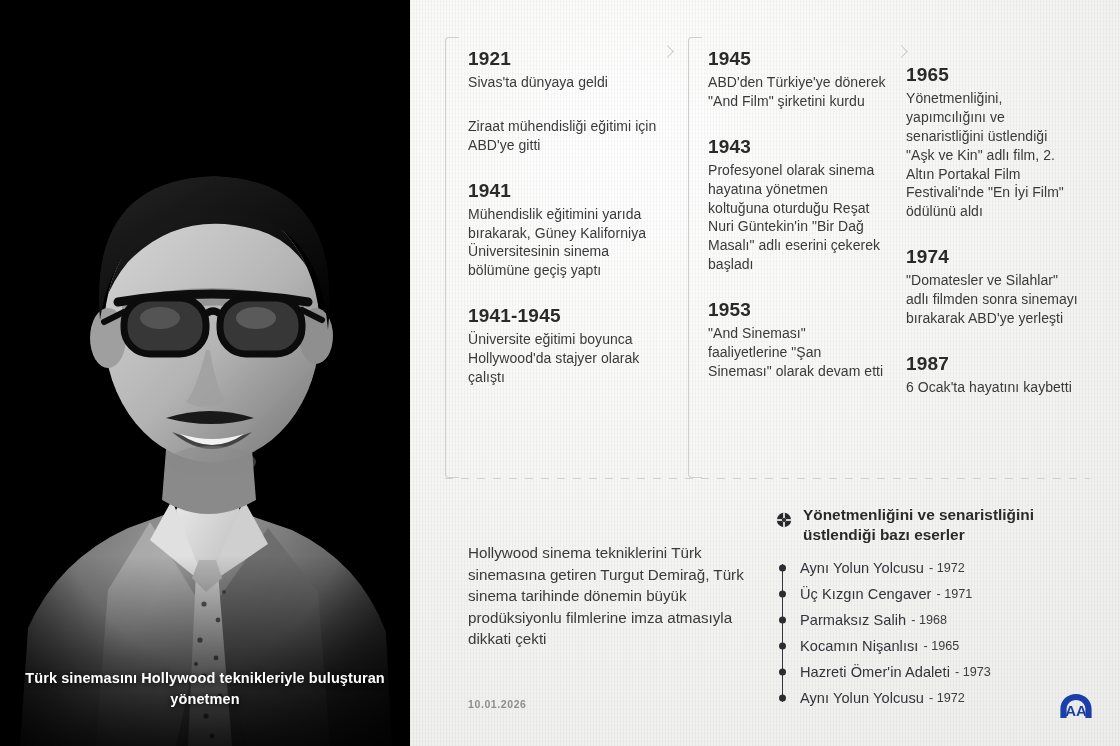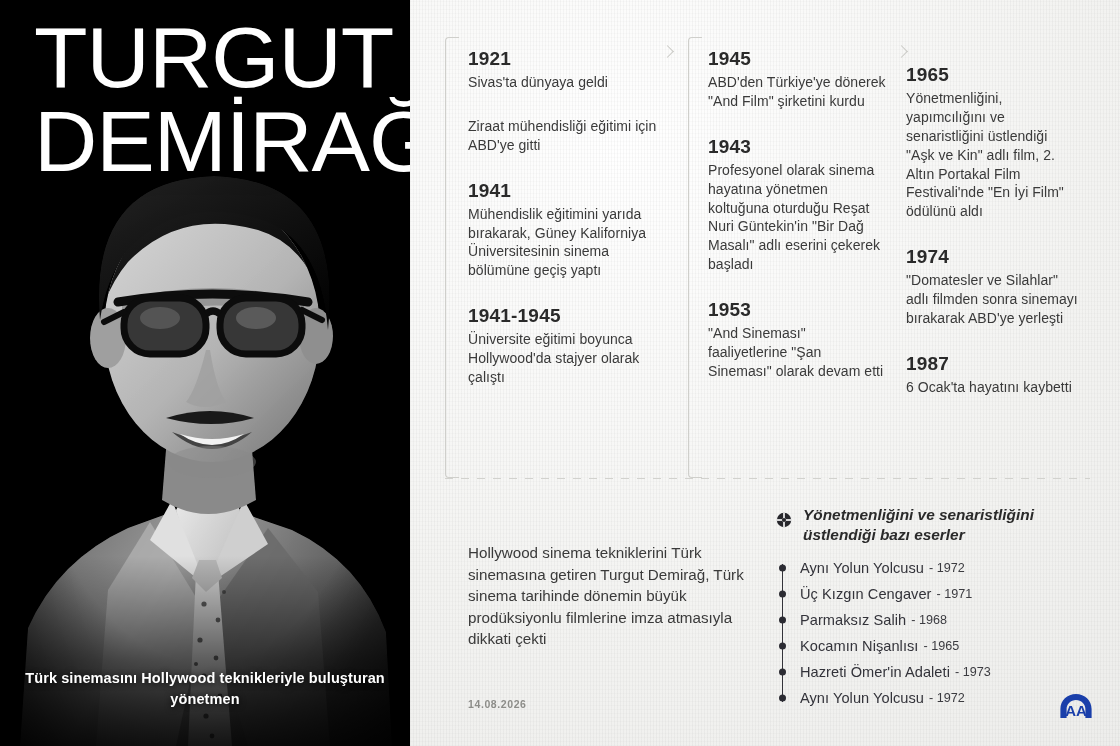--- a/index.html
+++ b/index.html
@@ -117,21 +117,21 @@
   .date-stamp{
     position:absolute; left:58px; top:698px;
     font-size:10.5px; color:#8d8d89; letter-spacing:.6px; font-weight:bold;
   }
 
   
   .films{
     position:absolute; left:366px; top:505px; width:320px;
   }
   .films-head{
-    display:flex; align-items:flex-start; gap:11px; margin-bottom:10px;font-style:italic;
+    display:flex; align-items:flex-start; gap:11px; margin-bottom:10px;
   }
   .reel-icon{ flex:0 0 auto; margin-top:7px; }
   .films-title{
     font-size:15.4px; font-weight:bold; color:#2a2a2a; line-height:1.3;
   }
   .films-list{ position:relative; padding-left:24px; }
   .films-line{
     position:absolute; left:5.5px; top:9px; bottom:9px; width:1.5px; background:#33333a;
   }
   .film-row{
@@ -245,24 +245,20 @@
         <path d="M180 434 Q212 456 244 434 Q212 444 180 434 Z" fill="#efece6"></path>
 
         <ellipse cx="212" cy="462" rx="44" ry="16" fill="#8d8780" opacity="0.45"></ellipse>
 
         <rect x="0" y="0" width="410" height="746" fill="url(#vign)"></rect>
       </svg>
     </div>
 
     <div class="photo-fade"></div>
 
-    <div class="title-block">
-      <div class="title-line l1">TURGUT</div>
-      <div class="title-line l2">DEMİRAĞ</div>
-    </div>
 
     <div class="caption">Türk sinemasını Hollywood teknikleriyle buluşturan yönetmen</div>
   </div>
 
   <div class="right-panel">
 
     <div class="timeline">
 
       <div class="bracket b1"></div>
       <div class="bracket b2"></div>
@@ -315,21 +311,21 @@
           <div class="ev-year">1987</div>
           <div class="ev-text">6 Ocak'ta hayatını kaybetti</div>
         </div>
       </div>
     </div>
 
     <div class="dash-rule"></div>
 
     <div class="summary">Hollywood sinema tekniklerini Türk sinemasına getiren Turgut Demirağ, Türk sinema tarihinde dönemin büyük prodüksiyonlu filmlerine imza atmasıyla dikkati çekti</div>
 
-    <div class="date-stamp">14.08.2026</div>
+    <div class="date-stamp">10.01.2026</div>
 
     <div class="films">
       <div class="films-head">
         <span class="reel-icon">
           <svg width="16" height="16" viewBox="0 0 16 16" xmlns="http://www.w3.org/2000/svg">
             <circle cx="8" cy="8" r="7.2" fill="#26262b"></circle>
             <circle cx="8" cy="8" r="2.1" fill="#ffffff"></circle>
             <rect x="7.2" y="0.8" width="1.6" height="14.4" fill="#ffffff"></rect>
             <rect x="0.8" y="7.2" width="14.4" height="1.6" fill="#ffffff"></rect>
             <circle cx="8" cy="8" r="2.1" fill="#26262b"></circle>

